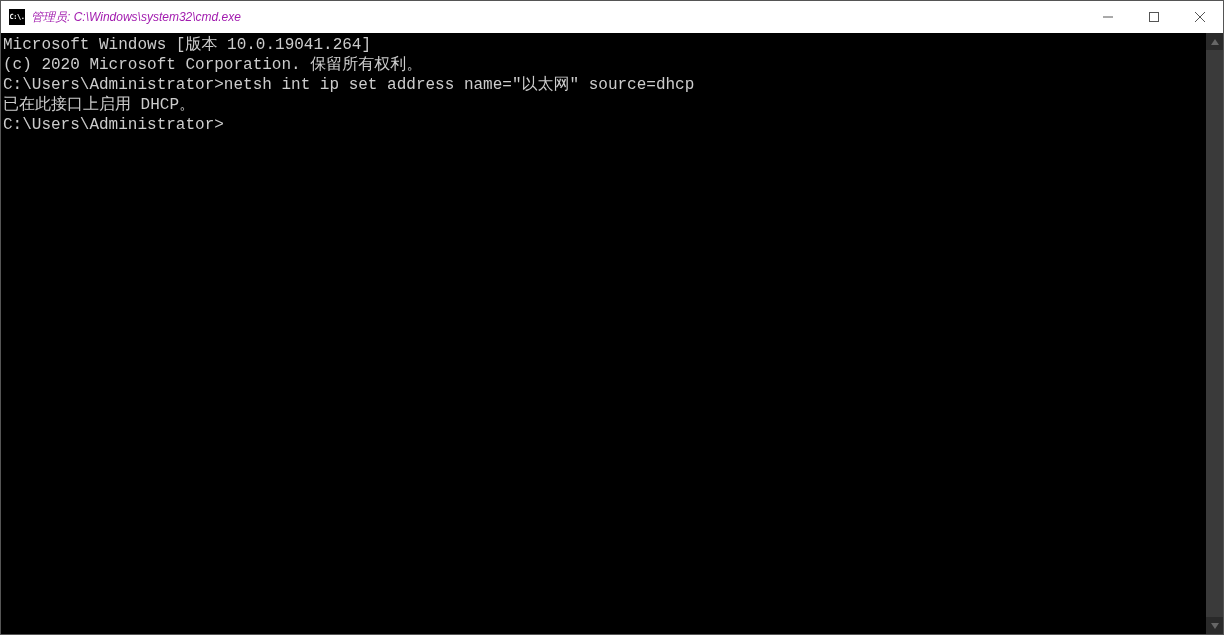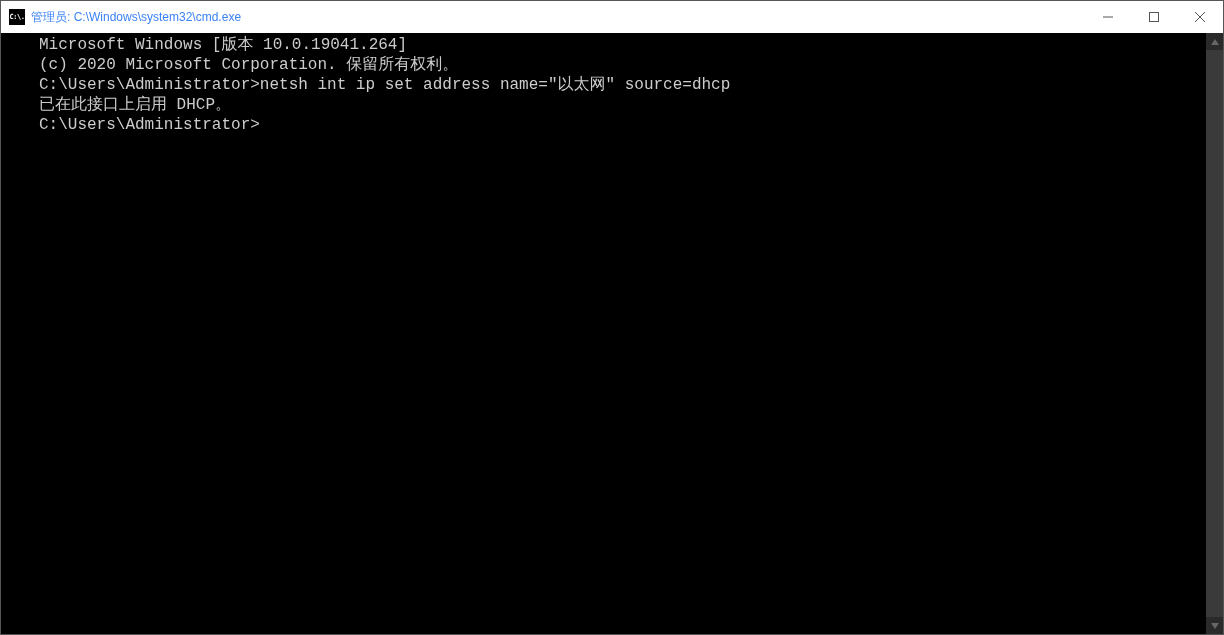--- a/index.html
+++ b/index.html
@@ -34,23 +34,24 @@
       background: #000;
       color: #fff;
       font-size: 7px;
       font-weight: bold;
       font-family: Consolas, monospace;
       letter-spacing: -0.5px;
     }
     .titlebar-text {
       flex: 1;
       font-size: 12px;
-      color: #3b82f6;
+      color: #a21caf;
       white-space: nowrap;
       overflow: hidden;
+      font-style: italic;
     }
     .win-controls {
       display: flex;
       height: 100%;
     }
     .win-btn {
       width: 46px;
       height: 100%;
       display: flex;
       align-items: center;
@@ -89,21 +90,21 @@
       justify-content: center;
     }
     .sb-btn svg polygon { fill: #666; }
     .sb-track { flex: 1; background: #1a1a1a; position: relative; }
     .sb-thumb {
       position: absolute;
       top: 0; left: 0; right: 0;
       height: 100%;
       background: #3a3a3a;
     }
-    .line { display: block; margin-left: 36px; }
+    .line { display: block; }
     .cursor {
       display: inline-block;
       width: 9px;
       height: 18px;
       vertical-align: text-bottom;
     }
   </style>
 </head>
 <body>
 

